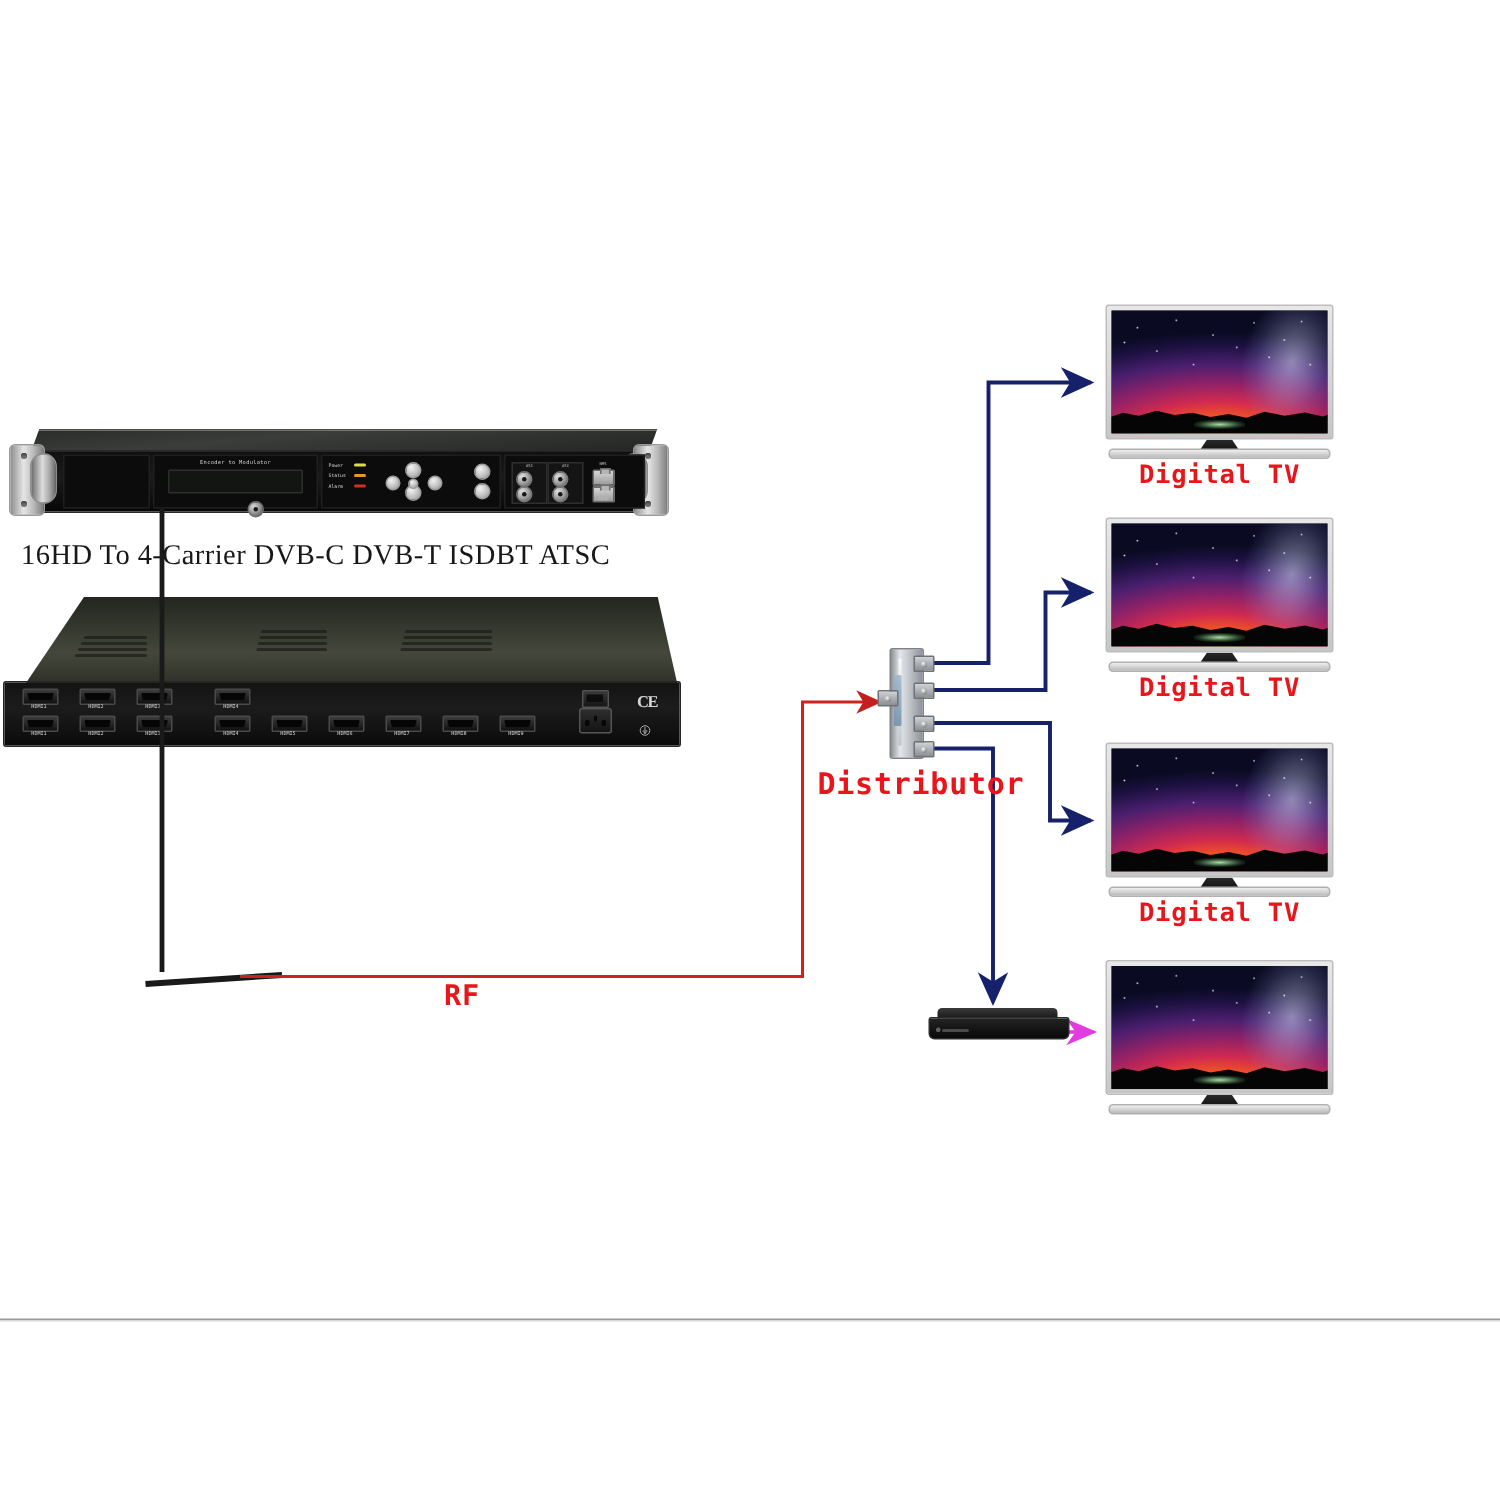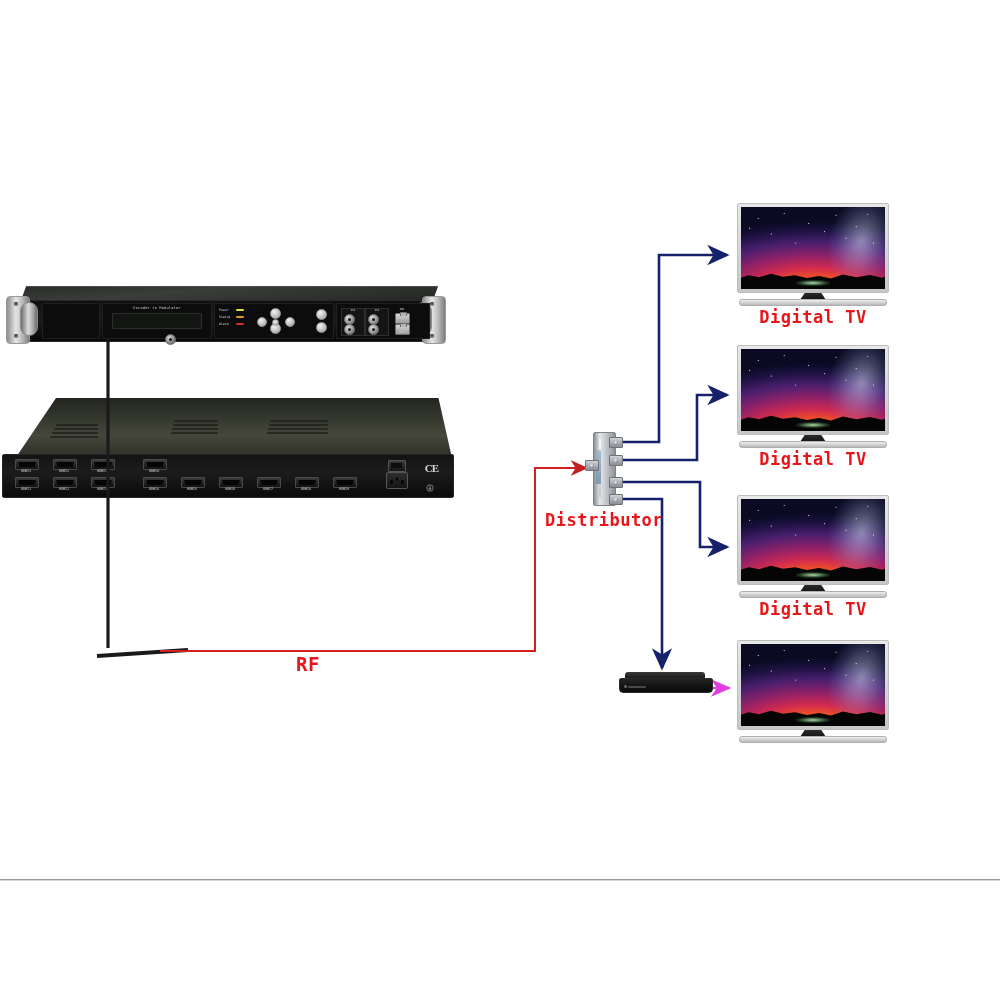--- a/index.html
+++ b/index.html
@@ -180,21 +180,21 @@
       border:1px solid #7e8287;}
   .dist .shell:after{content:"";position:absolute;left:5px;top:6px;width:1.5px;height:58px;
       background:linear-gradient(180deg,rgba(255,255,255,.8),rgba(120,130,140,.3));}
   .dist .lbl{position:absolute;left:7px;top:18px;width:5px;height:34px;
       background:linear-gradient(180deg,#9fb6c9,#6e90ab);opacity:.85;border-radius:1px;}
   .port{position:absolute;width:12px;height:9px;border-radius:1px;
       background:linear-gradient(180deg,#cfd3d7,#8b8f94);border:1px solid #6f7377;}
   .port.r{right:-4px;} .port.l{left:-4px;}
   .port b{position:absolute;left:4px;top:2.5px;width:4px;height:4px;border-radius:50%;
       background:radial-gradient(circle at 35% 30%,#fafafa,#9a9a9a 60%,#5d5d5d);}
-  .distcap{position:absolute;left:545px;top:510px;font-size:17px;}
+  .distcap{position:absolute;left:545px;top:510px;font-size:20px;}
 
   
   svg.wires{position:absolute;left:0;top:0;width:1000px;height:1000px;pointer-events:none;}
 
   .rflabel{position:absolute;left:296px;top:653px;font-size:19px;}
 
   .divider{position:absolute;left:0;top:879px;width:1000px;height:0;
       border-top:1px solid #9a9a9a;border-bottom:1px solid #d8d8d8;}
 </style>
 </head>
@@ -275,20 +275,21 @@
       </div>
       <div class="rjgrp">
         <div class="cap t">NMS</div>
         <div class="rj r1"></div>
         <div class="rj r2"></div>
         <div class="cap b">DATA</div>
       </div>
     </div>
   </div>
 
+  <div class="abs title">16HD To  4-Carrier DVB-C DVB-T ISDBT ATSC</div>
 
   <div class="abs dev2">
     <div class="lid">
       <div class="vent" style="left:54px;top:26px;width:42px;"></div>
       <div class="vent" style="left:52px;top:30px;width:44px;"></div>
       <div class="vent" style="left:50px;top:34px;width:46px;"></div>
       <div class="vent" style="left:48px;top:38px;width:48px;"></div>
       <div class="vent" style="left:172px;top:22px;width:44px;"></div>
       <div class="vent" style="left:171px;top:26px;width:45px;"></div>
       <div class="vent" style="left:170px;top:30px;width:46px;"></div>

